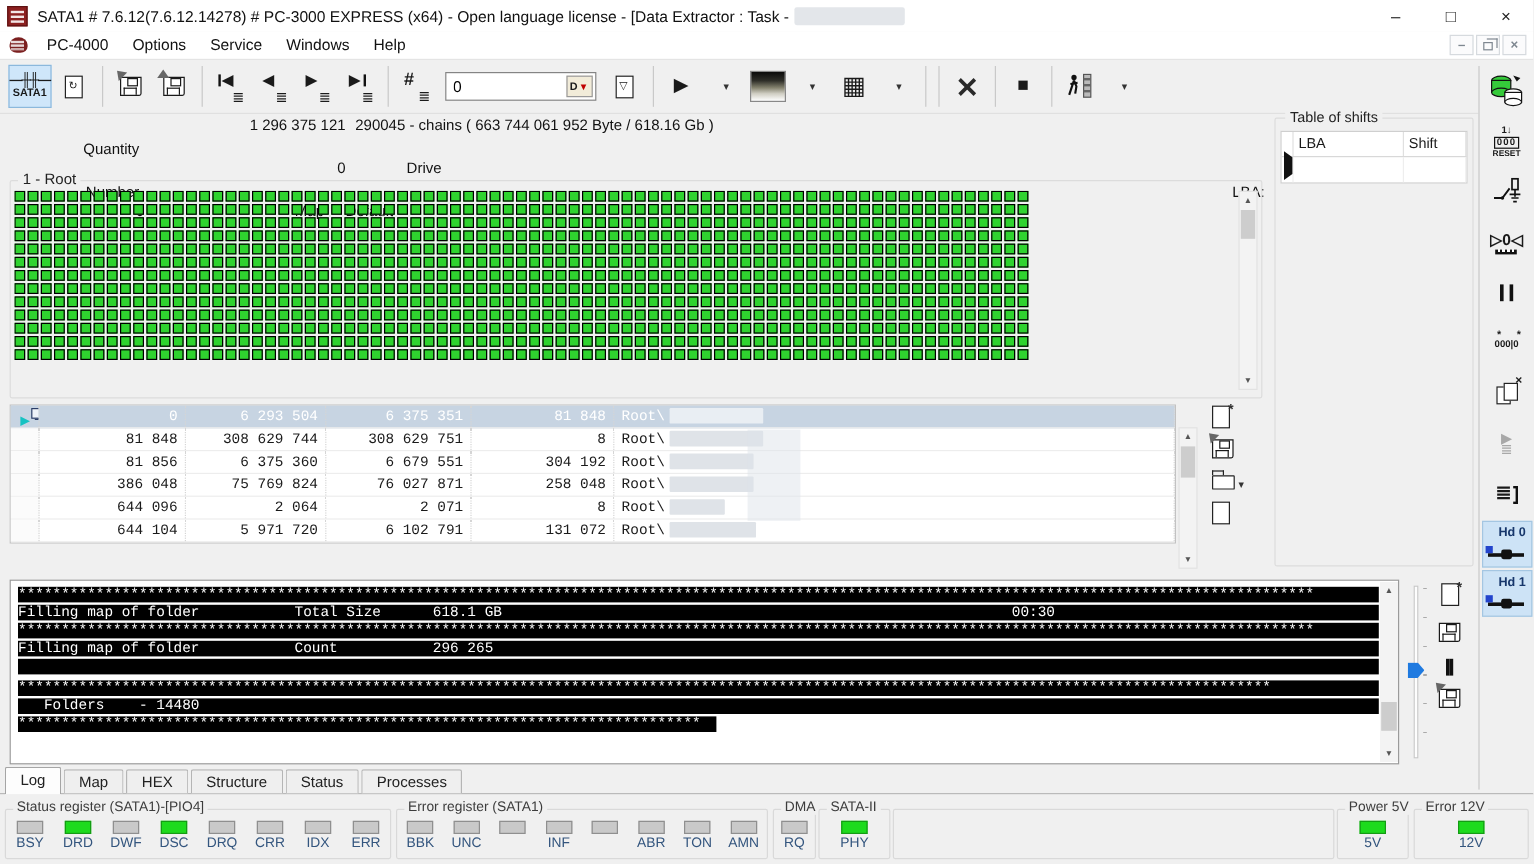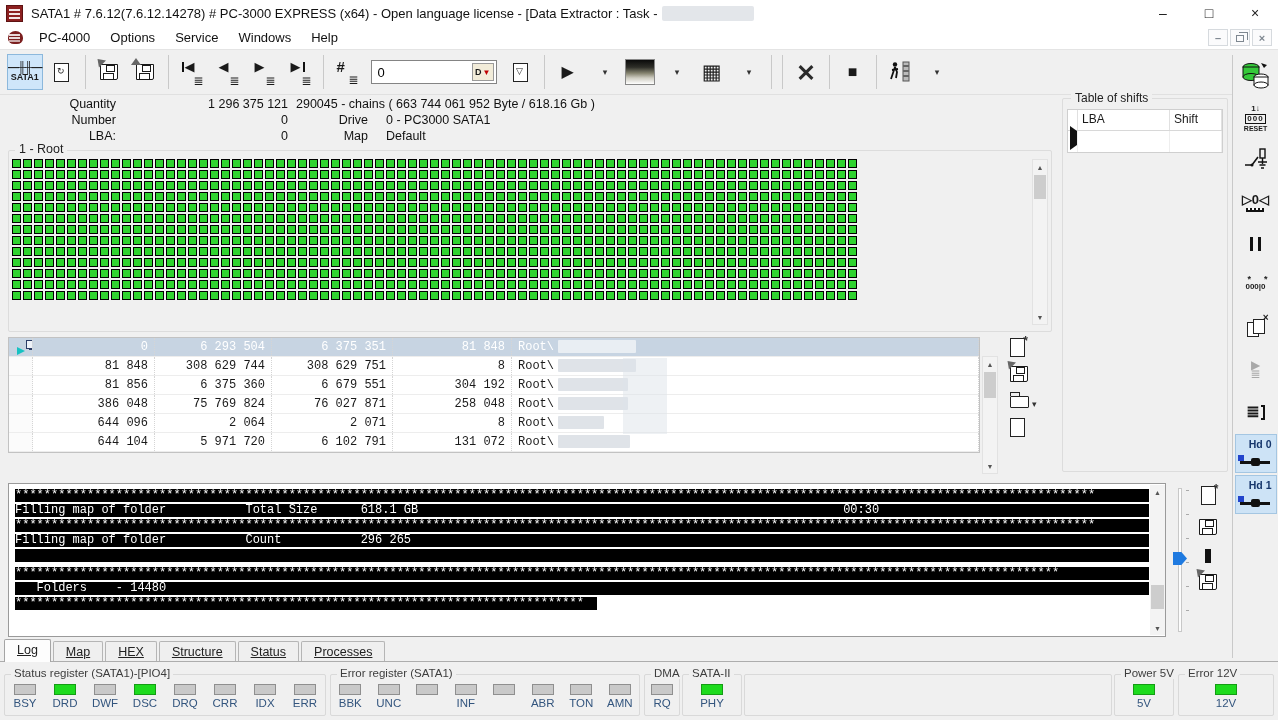--- a/index.html
+++ b/index.html
@@ -85,21 +85,21 @@
   .sectors-black .eq{font-size:16px;font-weight:bold;line-height:14px;}
   .sectors-black .brk{width:4px;height:15px;border:2.5px solid #111;border-left:none;margin-left:1px;}
   .hd-btn{width:42px;height:39px;background:#cde3f6;border:1px solid #a4c6e2;margin:1px 0;position:relative;}
   .hd-btn .hd-lb{position:absolute;right:4px;top:3px;font-size:10.5px;font-weight:bold;color:#16366b;}
   .hd-line{position:absolute;left:4px;bottom:8px;width:30px;height:3px;background:#111;}
   .hd-line::before{content:"";position:absolute;left:-2px;top:-6px;width:6px;height:6px;background:#2244cc;}
   .hd-line::after{content:"";position:absolute;left:11px;top:-3px;width:9px;height:8px;background:#111;border-radius:2px;}
 
   
   .info-panel{position:absolute;left:8px;top:97px;width:1050px;display:grid;grid-template-columns:112px 168px 98px auto;row-gap:2px;font-size:12.5px;}
-  .info-label{text-align:right;padding-right:4px;color:#111;}
+  .info-label{text-align:right;padding-right:4px;color:#111;margin-top:20px;}
   .info-value{text-align:right;color:#111;}
   .info-xlabel{text-align:right;padding-right:18px;color:#111;}
   .info-xvalue{text-align:left;color:#111;}
   .info-chains{grid-column:3 / 5;padding-left:8px;color:#111;}
 
   
   .shifts-panel{position:absolute;left:1062px;top:98px;width:166px;height:374px;border:1px solid #dcdcdc;border-radius:2px;}
   .shifts-title{position:absolute;left:8px;top:-8px;background:#f0f0f0;padding:0 4px;font-size:12px;color:#222;}
   .shifts-table{position:absolute;left:4px;top:10px;right:4px;height:44px;background:#fff;border:1px solid #cfcfcf;}
   .shifts-head{display:grid;grid-template-columns:10px 92px auto;height:21px;border-bottom:1px solid #d8d8d8;}
@@ -151,21 +151,21 @@
   .log-bar{height:13px;background:#000;color:#fff;font-family:"Liberation Mono","DejaVu Sans Mono",monospace;font-size:12px;line-height:13px;white-space:pre;overflow:hidden;margin-left:6px;}
   .log-scroll{left:1141px;top:1px;width:15px;height:150px;border:none;background:#f3f3f3;}
   .log-slider{position:absolute;left:1172px;top:486px;width:16px;height:148px;}
   .slider-track{position:absolute;left:6px;top:2px;width:4px;height:144px;background:#fdfdfd;border:1px solid #c8c8c8;}
   .slider-thumb{position:absolute;left:1px;top:66px;width:14px;height:13px;background:#1f7ae0;clip-path:polygon(0 0,60% 0,100% 50%,60% 100%,0 100%);}
   .slider-ticks{position:absolute;left:14px;top:4px;width:3px;height:140px;background:repeating-linear-gradient(180deg,#aaa 0 1px,transparent 1px 24px);}
   .log-icons{position:absolute;left:1192px;top:486px;width:32px;display:flex;flex-direction:column;gap:11px;align-items:center;}
 
   
   .tabbar{position:absolute;left:0;top:638px;width:1278px;height:24px;border-bottom:1px solid #adadad;display:flex;align-items:flex-end;padding-left:4px;}
-  .tab{padding:3px 12px 3px 12px;font-size:12.5px;border:1px solid #b5b5b5;border-bottom:none;background:#efefef;margin-right:2px;color:#222;border-radius:2px 2px 0 0;height:20px;text-decoration:underline;}
+  .tab{padding:3px 12px 3px 12px;font-size:12.5px;border:1px solid #b5b5b5;border-bottom:none;background:#efefef;margin-right:2px;color:#222;border-radius:2px 2px 0 0;height:20px;}
   .tab.active{background:#fdfdfd;height:23px;position:relative;z-index:2;margin-bottom:-1px;border-color:#a5a5a5;}
 
   
   .statusbar{position:absolute;left:0;top:662px;width:1278px;height:58px;background:#f0f0f0;}
   .st-group{position:absolute;top:12px;height:42px;border:1px solid #d9d9d9;border-radius:2px;}
   .st-title{position:absolute;left:6px;top:-8px;background:#f0f0f0;padding:0 3px;font-size:11.5px;color:#3d3d3d;white-space:nowrap;}
   .led-row{display:flex;height:100%;align-items:center;justify-content:space-around;padding-top:4px;}
   .led-cell{display:flex;flex-direction:column;align-items:center;width:38px;}
   .led{width:22px;height:11px;border:1px solid #8f8f8f;background:#c9c9c9;}
   .led.on{background:#1ddb1d;border-color:#149c14;}
@@ -381,21 +381,20 @@
     </div>
   </div>
 
   <div class="info-panel" id="info-grid">
       <span class="info-label">Quantity</span>
       <span class="info-value">1 296 375 121</span>
       <span class="info-chains">290045 - chains  ( 663 744 061 952 Byte /  618.16 Gb )</span>
       <span class="info-label">Number</span>
       <span class="info-value">0</span>
       <span class="info-xlabel">Drive</span>
-      <span class="info-xvalue">0 - PC3000 SATA1</span>
       <span class="info-label">LBA:</span>
       <span class="info-value">0</span>
       <span class="info-xlabel">Map</span>
       <span class="info-xvalue">Default</span>
     </div>
 
   <div class="shifts-panel">
     <span class="shifts-title">Table of shifts</span>
     <div class="shifts-table">
       <div class="shifts-head" id="shifts-head">

